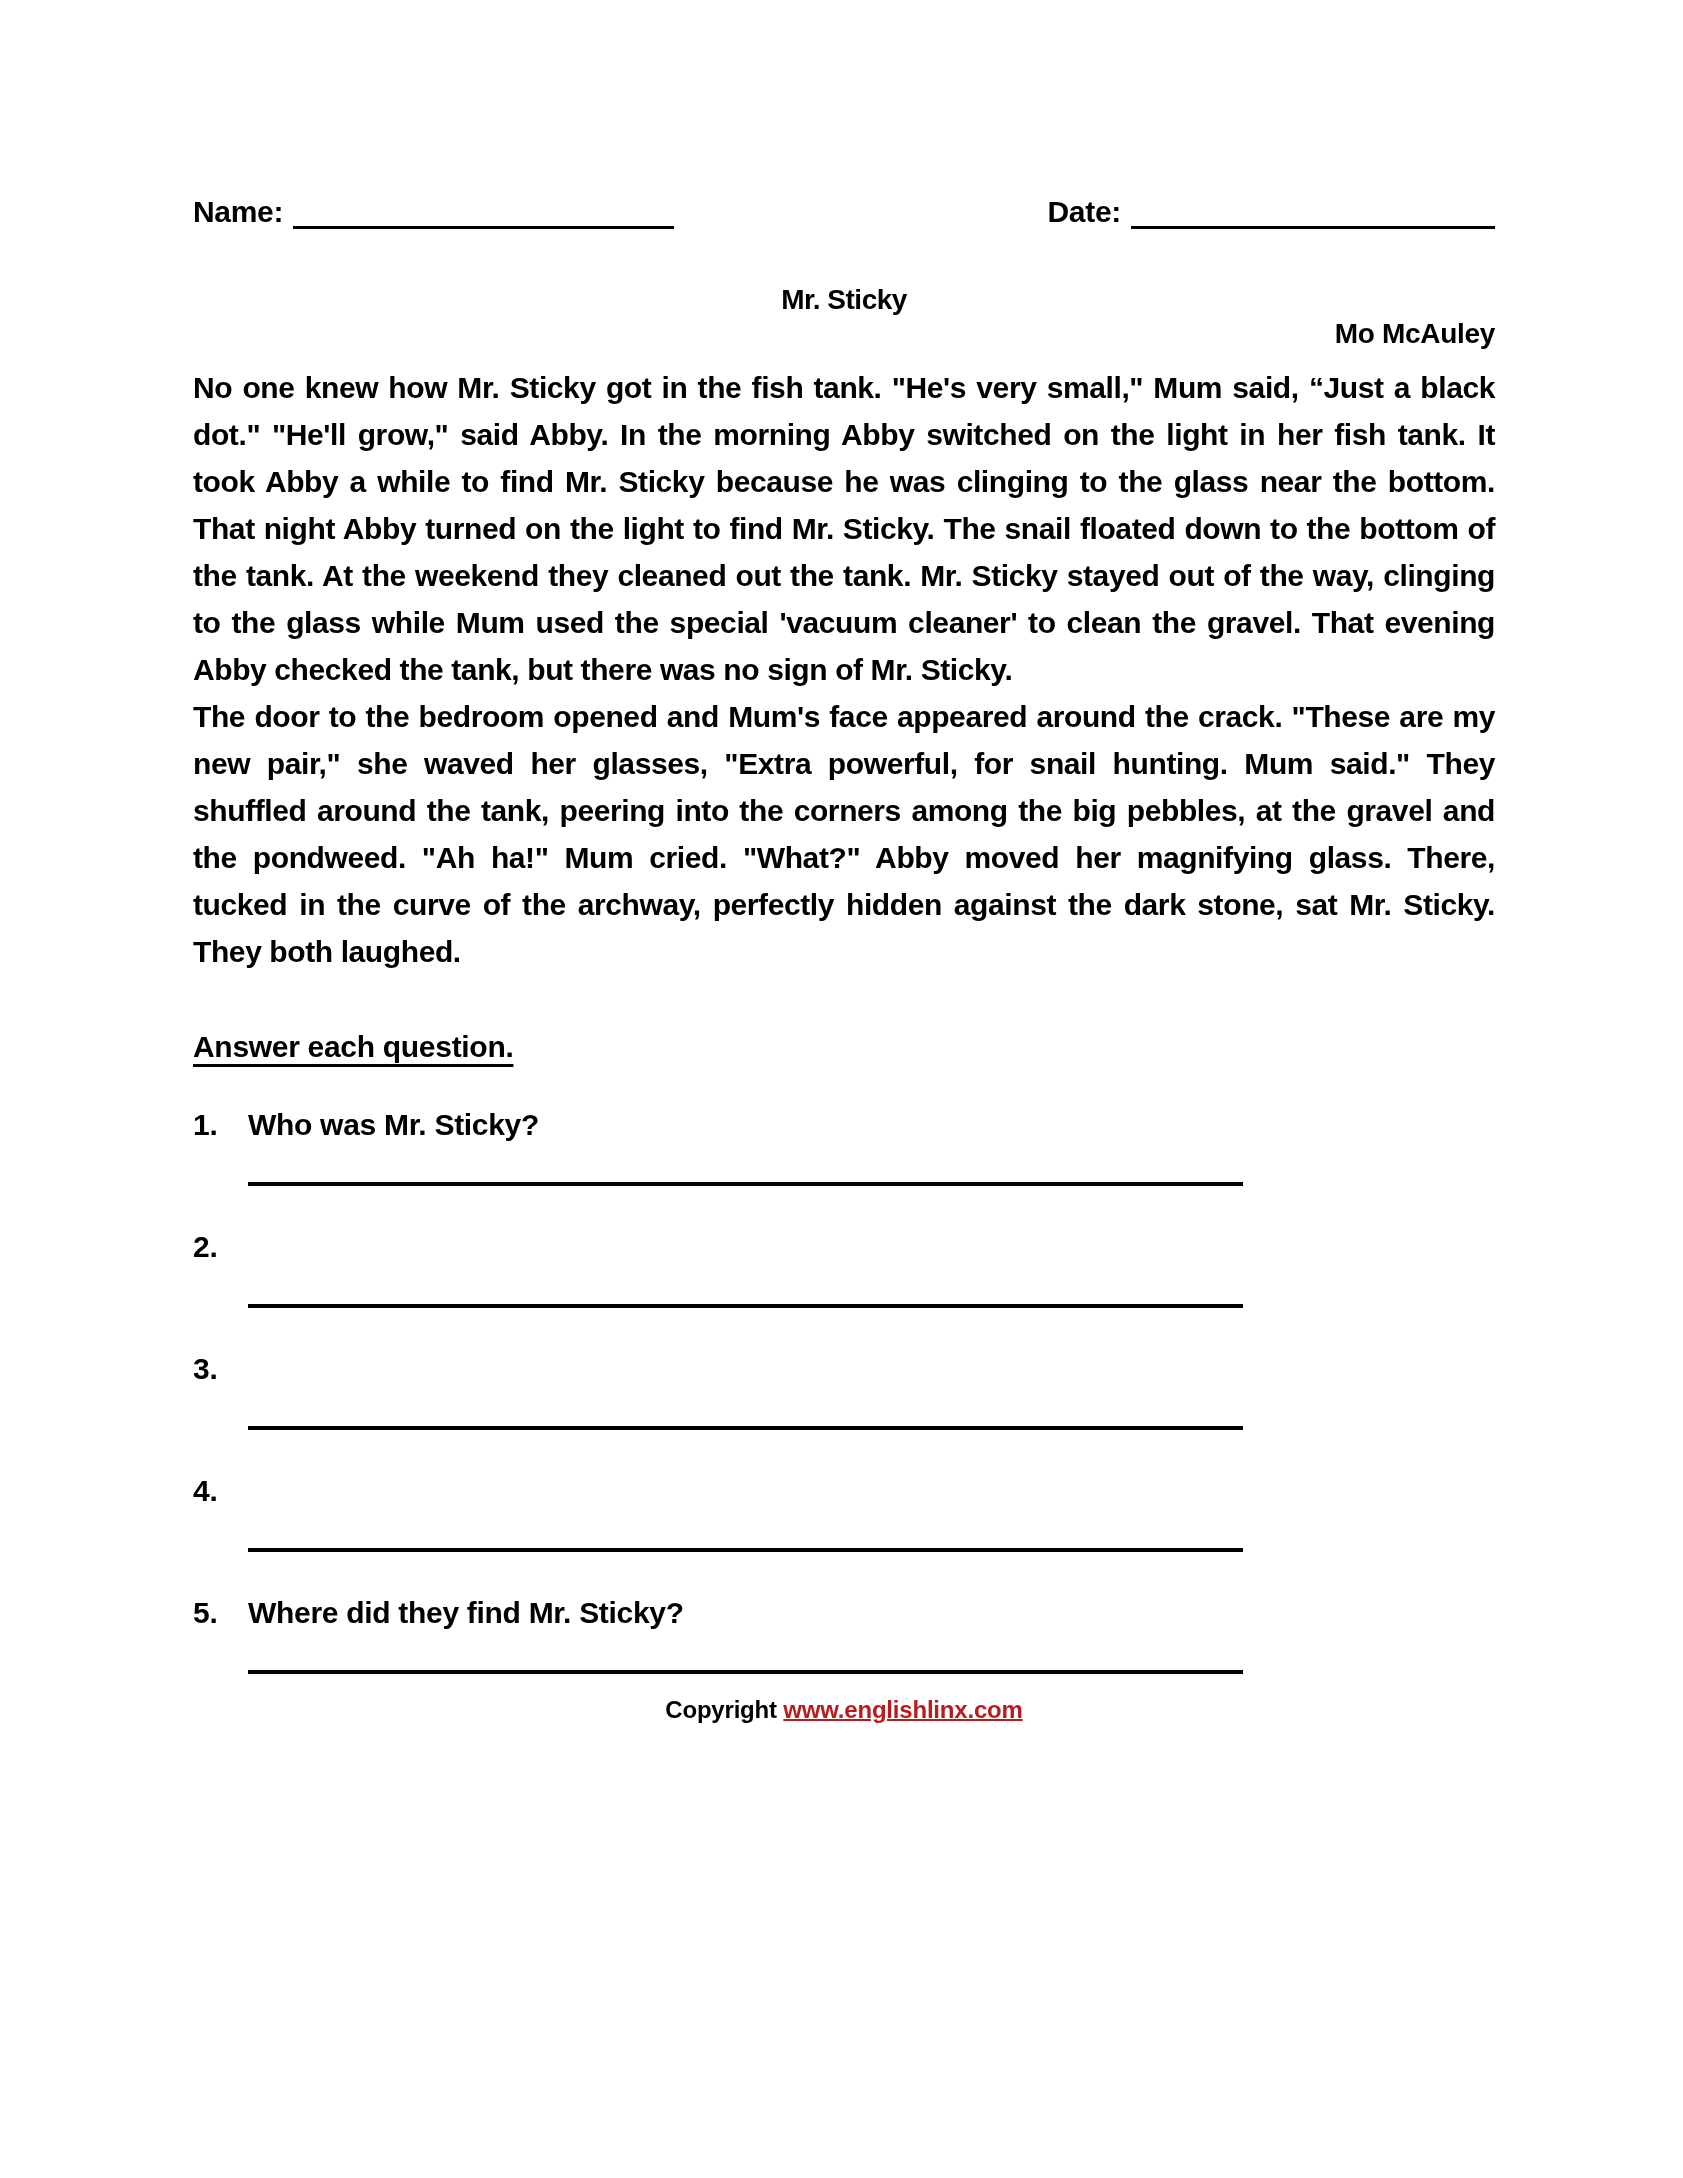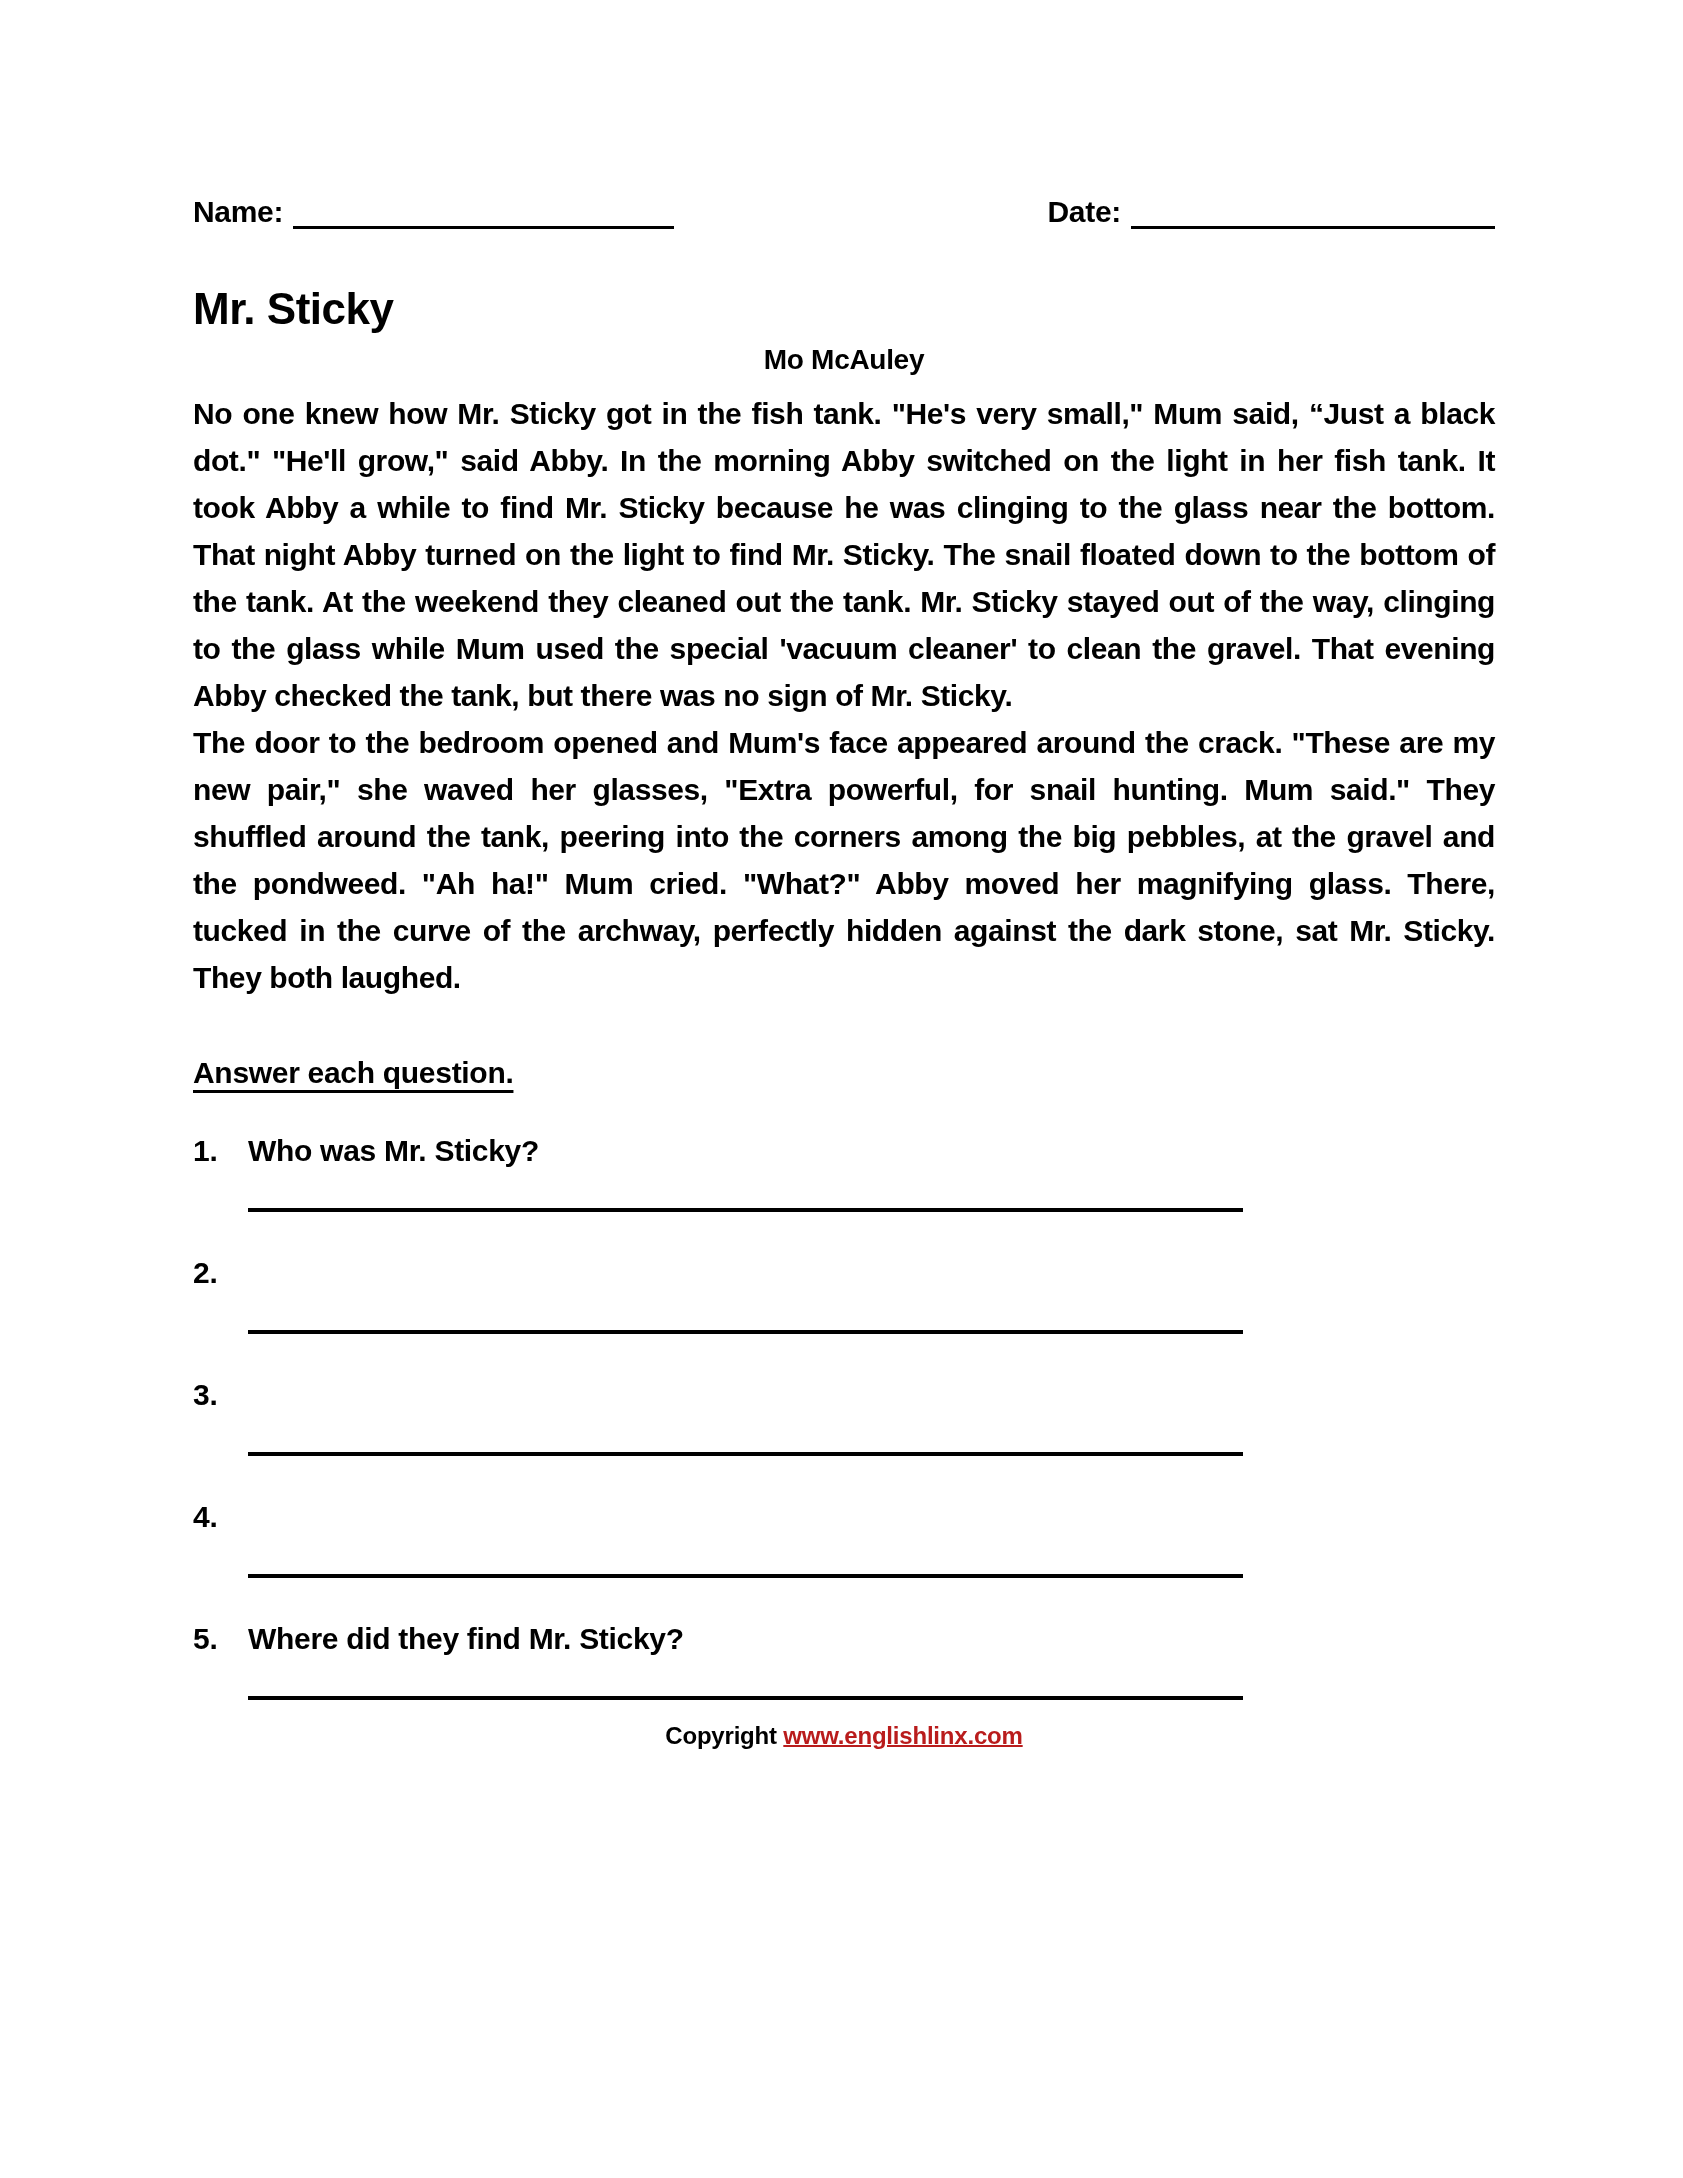--- a/index.html
+++ b/index.html
@@ -35,29 +35,30 @@
   .date-blank { width: 364px; }
 
   
   .worksheet-title {
     text-align: center;
     font-size: 39px;
     letter-spacing: -0.5px;
     margin-top: 53px;
   }
   .story-title {
-    font-size: 44px;
+    text-align: center;
+    font-size: 28px;
     letter-spacing: -0.5px;
     margin-top: 55px;
   }
   .story-author {
-    text-align: center;
+    text-align: right;
     font-size: 28px;
     letter-spacing: -0.3px;
-    margin-top: 10px;
+    margin-top: 2px;
   }
 
   
   .read-instruction {
     font-size: 30px;
     letter-spacing: -0.3px;
     margin-top: 65px;
   }
   .story-text p {
     font-size: 30px;

